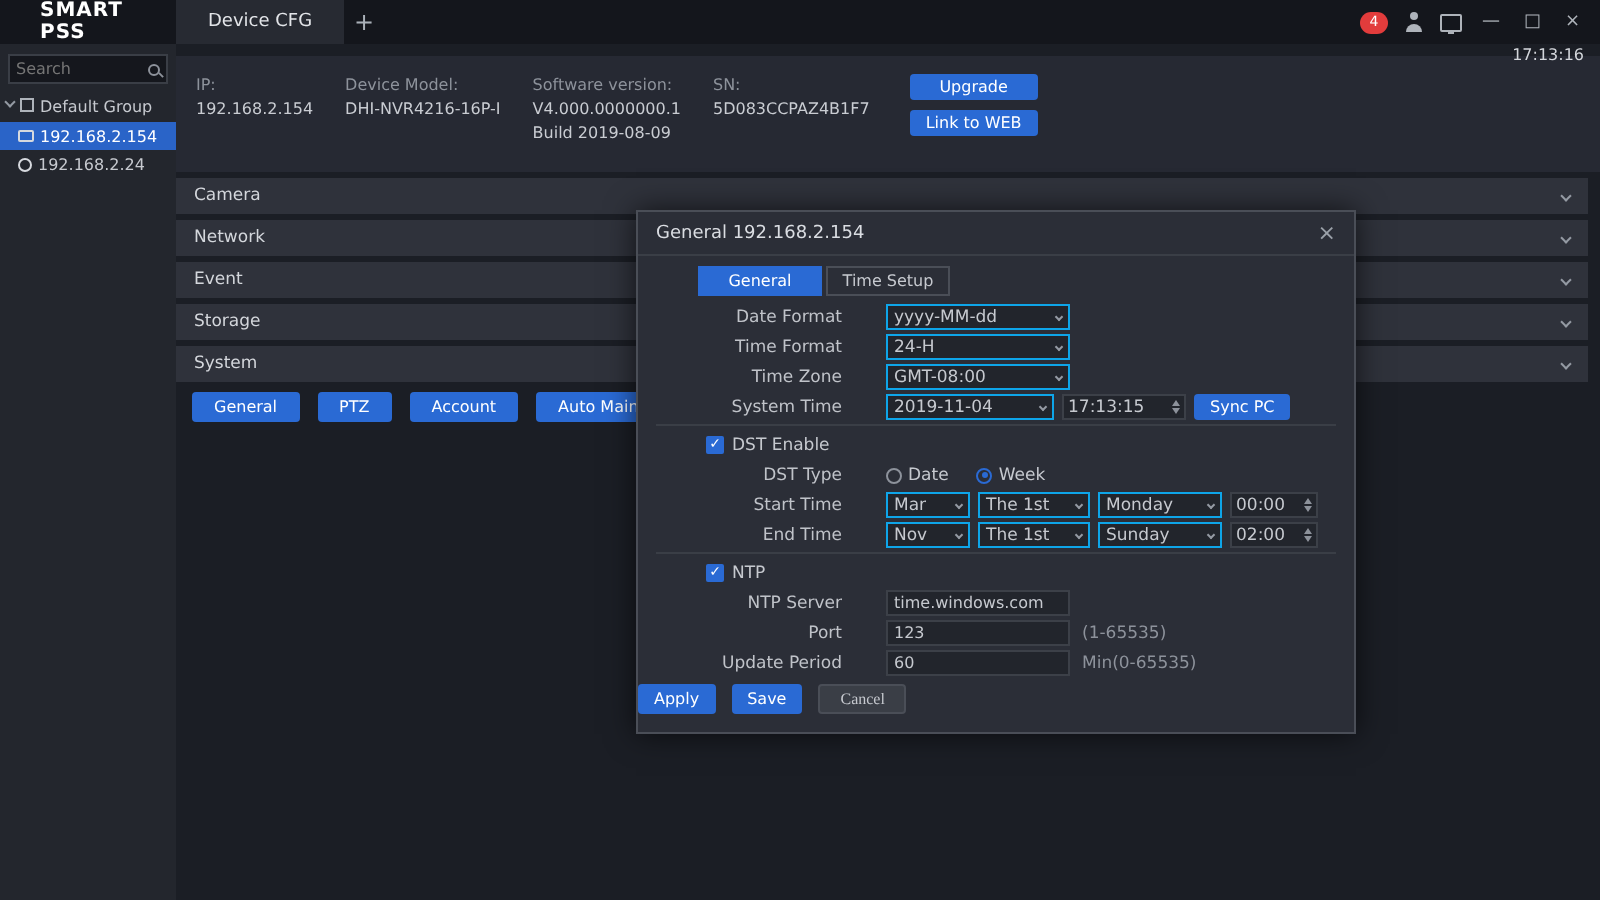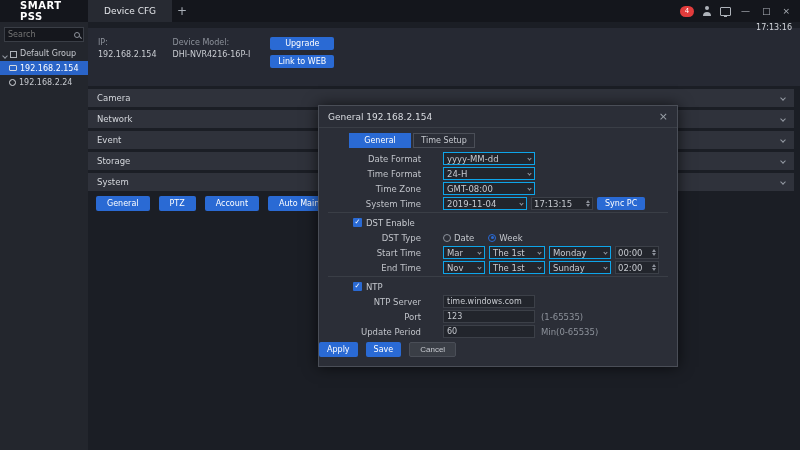--- a/index.html
+++ b/index.html
@@ -20,21 +20,21 @@
   .monitor-ico::after{content:"";position:absolute;left:3px;bottom:-2px;width:3px;height:2px;background:#aeb3ba}
   .winbtn{color:#aeb3ba;font-size:9px;line-height:22px;padding:0 2px;cursor:pointer}
   .time-text{position:absolute;top:23px;right:8px;font-size:8px;color:#d3d6db;z-index:4}
 
   
   .sidebar{position:absolute;top:22px;left:0;bottom:0;width:88px;background:#23262d;z-index:2}
   .searchbox{margin:5px 4px 4px 4px;height:15px;background:#15171d;border:1px solid #3a3e46;display:flex;align-items:center;padding:0 3px}
   .searchbox input{flex:1;width:58px;background:transparent;border:none;outline:none;color:#9aa0a8;font-size:8px;font-family:inherit}
   .mag{width:6px;height:6px;border:1px solid #8d929b;border-radius:50%;position:relative;flex:none}
   .mag::after{content:"";position:absolute;width:3px;height:1px;background:#8d929b;transform:rotate(45deg);right:-3px;bottom:-1px}
-  .tree-group{display:flex;align-items:flex-end;gap:3px;font-size:8px;padding:3px 3px}
+  .tree-group{display:flex;align-items:flex-start;gap:3px;font-size:8px;padding:3px 3px}
   .chev{width:4px;height:4px;border-right:1px solid #949aa3;border-bottom:1px solid #949aa3;transform:rotate(45deg);flex:none}
   .grp-ico{width:7px;height:7px;border:1px solid #aeb3ba;flex:none}
   .tree-item{display:flex;align-items:center;gap:3px;font-size:8px;padding:2.5px 3px 2.5px 9px;color:#c6c9cf;cursor:pointer}
   .tree-item.selected{background:#2a64c8;color:#fff}
   .dev-ico{width:8px;height:6px;border:1px solid #d6d9de;border-radius:1px;flex:none}
   .dev-ico.round{width:7px;height:7px;border-radius:50%}
 
   
   .device-panel{position:absolute;left:88px;top:28px;right:0;height:58px;background:#262933;display:flex;padding:9px 0 0 10px;z-index:1}
   .info-col{margin-right:16px;font-size:8px;line-height:1.5}
@@ -68,21 +68,21 @@
   .cb{width:9px;height:9px;background:#2a6ad4;border-radius:1px;color:#fff;font-size:7px;line-height:9px;text-align:center;margin-right:4px;flex:none;cursor:pointer}
   .cb::after{content:"✓"}
   .cbrow{margin-left:34px}
   .radio{width:8px;height:8px;border:1px solid #8d929b;border-radius:50%;position:relative;margin-right:3px;flex:none;cursor:pointer}
   .radio.on{border-color:#2a6ad4}
   .radio.on::after{content:"";position:absolute;left:1.5px;top:1.5px;right:1.5px;bottom:1.5px;background:#2a6ad4;border-radius:50%}
   .ropt{display:flex;align-items:center;margin-right:14px}
   .mdiv{height:1px;background:#3a3e46;margin:2px 9px 3px 9px}
   .note{color:#8d929b;margin-left:6px}
   .m-footer{display:flex;justify-content:flex-start;gap:8px;margin:4px 13px 0 0}
-  .btn-dark{background:#3a3e46;color:#c6c9cf;border:1px solid #4a4e57;border-radius:2px;font-size:8px;font-family:Liberation Sans, sans-serif;padding:2px 10px;cursor:pointer}
+  .btn-dark{background:#3a3e46;color:#c6c9cf;border:1px solid #4a4e57;border-radius:2px;font-size:8px;font-family:Liberation Serif, serif;padding:2px 10px;cursor:pointer}
   .mgap2{margin-right:4px}
 </style>
 </head>
 <body>
 
 <div class="topbar">
   <div class="logo">SMART PSS</div>
   <div class="app-tab">
     <span>Device CFG</span>
   </div>
@@ -119,20 +119,29 @@
 </div>
 
 <div class="device-panel">
   <div class="info-col">
     <div class="info-label">IP:</div>
     <div class="info-value">192.168.2.154</div>
   </div>
   <div class="info-col">
     <div class="info-label">Device Model:</div>
     <div class="info-value">DHI-NVR4216-16P-I</div>
+  </div>
+  <div class="info-col">
+    <div class="info-label">Software version:</div>
+    <div class="info-value">V4.000.0000000.1</div>
+    <div class="info-value">Build 2019-08-09</div>
+  </div>
+  <div class="info-col">
+    <div class="info-label">SN:</div>
+    <div class="info-value">5D083CCPAZ4B1F7</div>
   </div>
   <div class="panel-btns">
     <button class="btn-blue">Upgrade</button>
     <button class="btn-blue">Link to WEB</button>
   </div>
 </div>
 
 <div class="acc" style="top:89px">
     <span>Camera</span>
     <span class="chev"></span>

